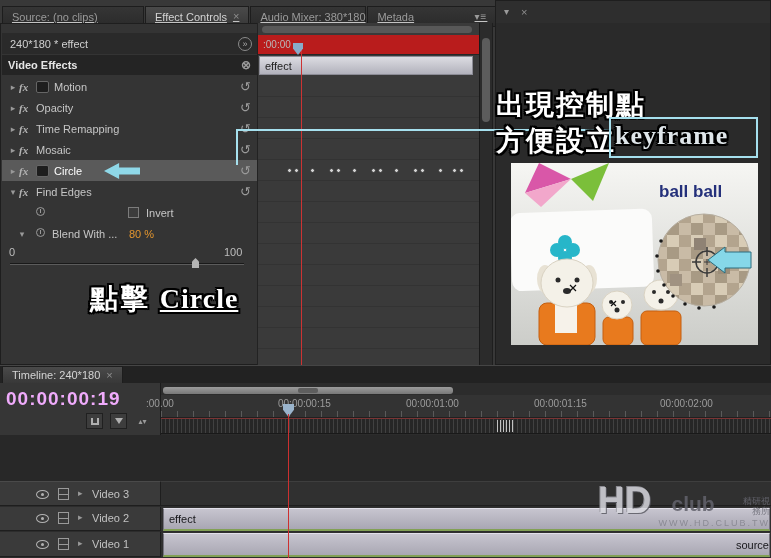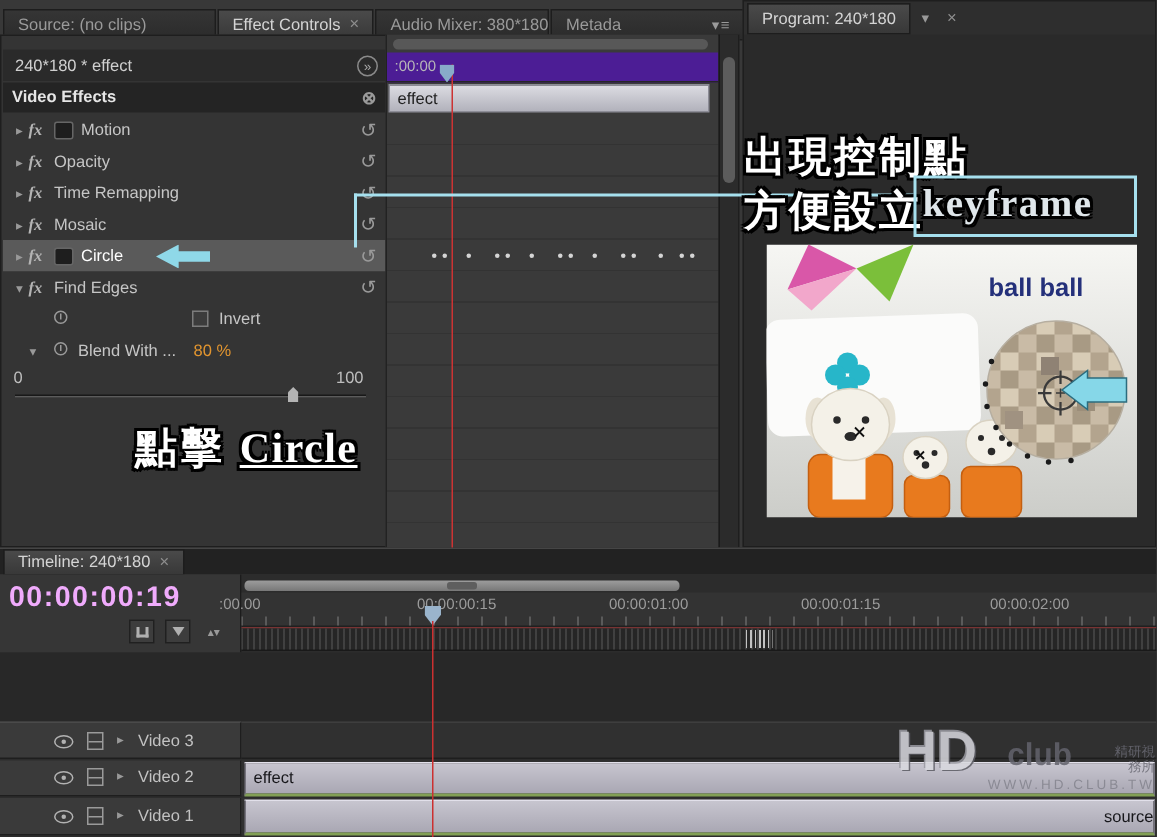--- a/index.html
+++ b/index.html
@@ -32,21 +32,21 @@
   .eye{width:13px;height:9px;border:1px solid #b2b2b2;border-radius:50%;position:relative;}
   .eye:after{content:"";position:absolute;left:4px;top:2px;width:3px;height:3px;border-radius:50%;background:#b2b2b2;}
   .filmico{width:11px;height:12px;border:1px solid #9a9a9a;position:relative;}
   .filmico:after{content:"";position:absolute;left:0;top:5px;width:100%;height:1px;background:#9a9a9a;}
   .clip{position:absolute;left:163px;width:607px;background:linear-gradient(#c7c5cf,#a9a7b3);border:1px solid #75737d;border-top:1px solid #e2e0ea;border-bottom:2px solid #82a055;color:#17171b;font-size:11px;display:flex;align-items:center;padding-left:5px;}
   .cyan-line{position:absolute;background:#a6e0ee;z-index:30;}
 </style>
 </head>
 <body>
 
-<div class="tabstrip" style="left:2px;top:6px;">
+<div class="tabstrip" style="left:2px;top:6px;text-decoration:underline;">
   <div class="tab" style="width:142px;">
       <span>Source: (no clips)</span>
     </div>
   <div class="tab active">
       <span>Effect Controls</span>
       <span class="x">×</span>
     </div>
   <div class="tab" style="width:116px;">
       <span>Audio Mixer: 380*180</span>
     </div>
@@ -120,21 +120,21 @@
 </div>
 <div class="abs" style="left:2px;top:244px;width:255px;height:28px;background:#343434;">
   <span style="position:absolute;left:7px;top:2px;color:#bdbdbd;">0</span>
   <span style="position:absolute;left:222px;top:2px;color:#bdbdbd;">100</span>
   <div style="position:absolute;left:8px;top:19px;width:234px;height:2px;background:#191919;border-bottom:1px solid #5c5c5c;"></div>
   <div style="position:absolute;left:190px;top:14px;width:7px;height:10px;background:#b4b4b4;clip-path:polygon(50% 0,100% 35%,100% 100%,0 100%,0 35%);"></div>
 </div>
 
 <div class="abs" style="left:257px;top:23px;width:222px;height:342px;background:#3a3a3a;border-left:1px solid #222;"></div>
 <div class="abs" style="left:262px;top:26px;width:210px;height:7px;background:#585858;border-radius:4px;"></div>
-<div class="abs" style="left:258px;top:35px;width:221px;height:20px;background:#4c1d95;border-bottom:1px solid #262626;">
+<div class="abs" style="left:258px;top:35px;width:221px;height:20px;background:#b91c1c;border-bottom:1px solid #262626;">
   <span style="position:absolute;left:5px;top:4px;font-size:10px;color:#b8b8b8;">:00:00</span>
 </div>
 <div class="abs" style="left:293px;top:43px;width:10px;height:12px;background:#88abc9;clip-path:polygon(0 0,100% 0,100% 45%,50% 100%,0 45%);z-index:6;"></div>
 <div class="abs" style="left:259px;top:56px;width:214px;height:19px;background:linear-gradient(#dcdce2,#b2b2bc);border:1px solid #8c8c96;color:#222;display:flex;align-items:center;padding-left:5px;">
   <span>effect</span>
 </div>
 <div class="abs" style="left:258px;top:76px;width:221px;height:289px;background:repeating-linear-gradient(#3a3a3a 0 20px,#333 20px 21px);"></div>
 
 <div class="kfdot" style="left:287px;top:168px;"></div>
 <div class="kfdot" style="left:294px;top:168px;"></div>
@@ -150,23 +150,20 @@
 <div class="kfdot" style="left:438px;top:168px;"></div>
 <div class="kfdot" style="left:452px;top:168px;"></div>
 <div class="kfdot" style="left:459px;top:168px;"></div>
 <div class="abs" style="left:301px;top:43px;width:1px;height:322px;background:#cc3333;z-index:5;"></div>
 <div class="abs" style="left:479px;top:23px;width:13px;height:342px;background:#2b2b2b;border-left:1px solid #1a1a1a;">
   <div style="position:absolute;left:2px;top:15px;width:8px;height:84px;background:#5c5c5c;border-radius:4px;"></div>
 </div>
 
 <div class="panelbg" style="left:495px;top:0;width:276px;height:365px;background:#2e2e2e;"></div>
 <div class="tabstrip" style="left:498px;top:2px;">
-  <div class="tab active">
-      <span>Program: 240*180</span>
-    </div>
   <span class="menuicon" style="margin:4px 0 0 6px;">▾</span>
   <span class="x" style="margin:5px 0 0 10px;">×</span>
 </div>
 <div class="abs" style="left:496px;top:23px;width:274px;height:341px;background:#2a2a2a;"></div>
 
 <svg class="abs" style="left:511px;top:163px;" width="247" height="182" viewBox="0 0 247 182">
   <defs>
     <linearGradient id="pbg" x1="0" y1="0" x2="0" y2="1">
       <stop offset="0" stop-color="#f6f6f3"></stop>
         <stop offset="1" stop-color="#cccdc9"></stop>

